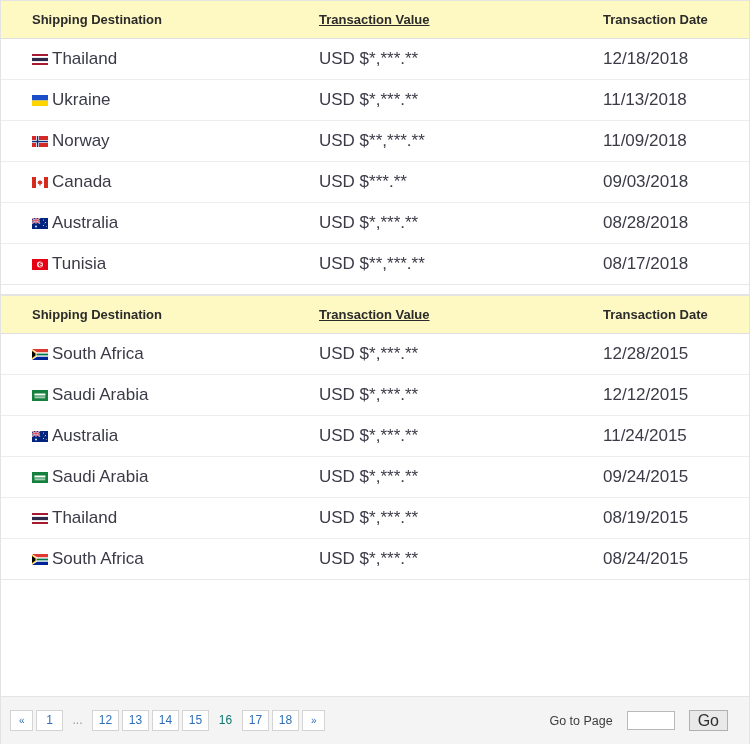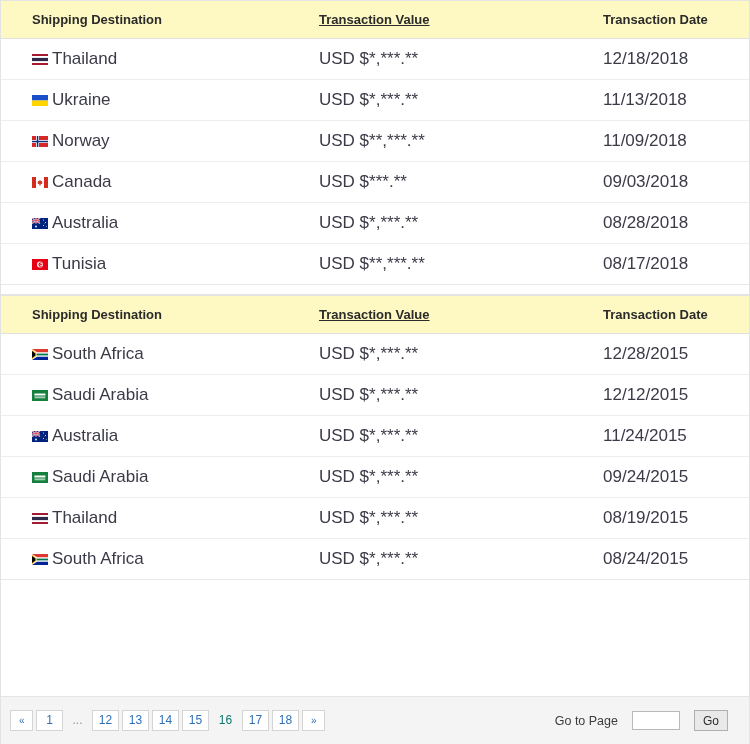--- a/index.html
+++ b/index.html
@@ -169,21 +169,21 @@
     box-sizing: border-box;
     color: #333;
   }
   .goto-btn {
     height: 21px;
     min-width: 34px;
     padding: 0 8px;
     border: 1px solid #b0b0b0;
     background: #e9e9e9;
     font-family: "Liberation Sans", sans-serif;
-    font-size: 12px;
+    font-size: 16px;
     color: #2e2e2e;
     cursor: pointer;
     box-sizing: border-box;
   }
 </style>
 </head>
 <body>
 
 <div class="page">
 

